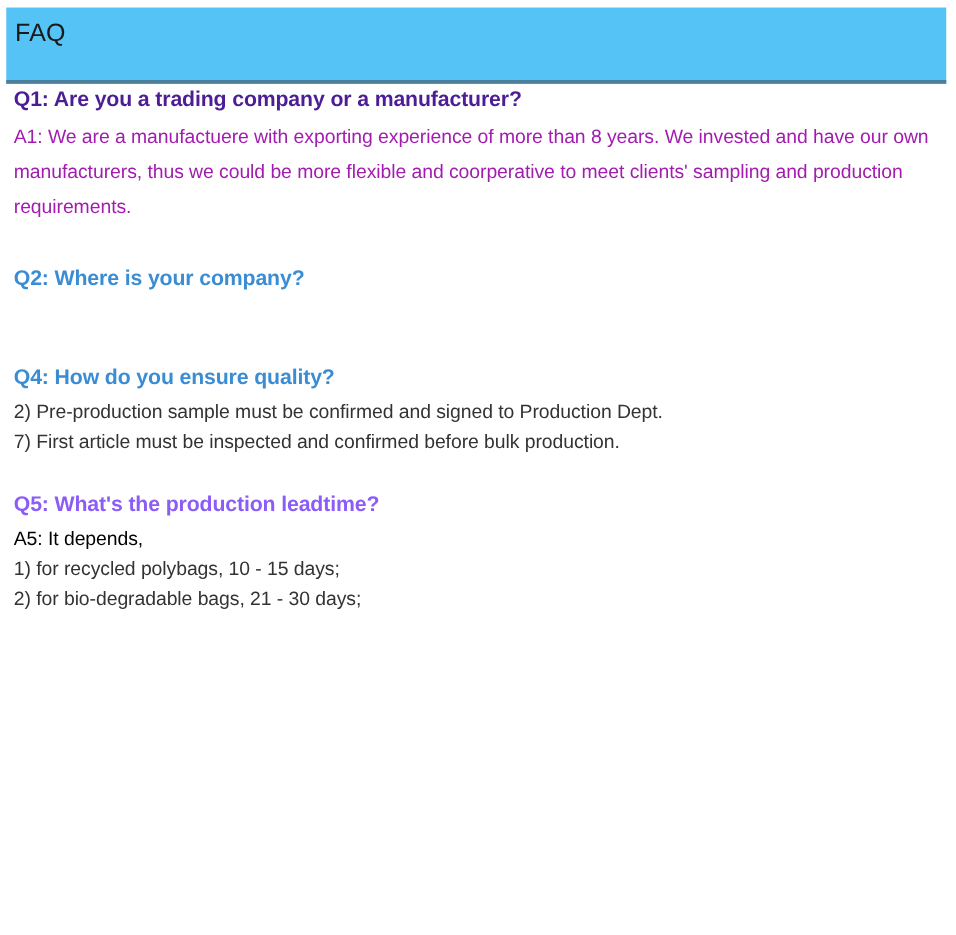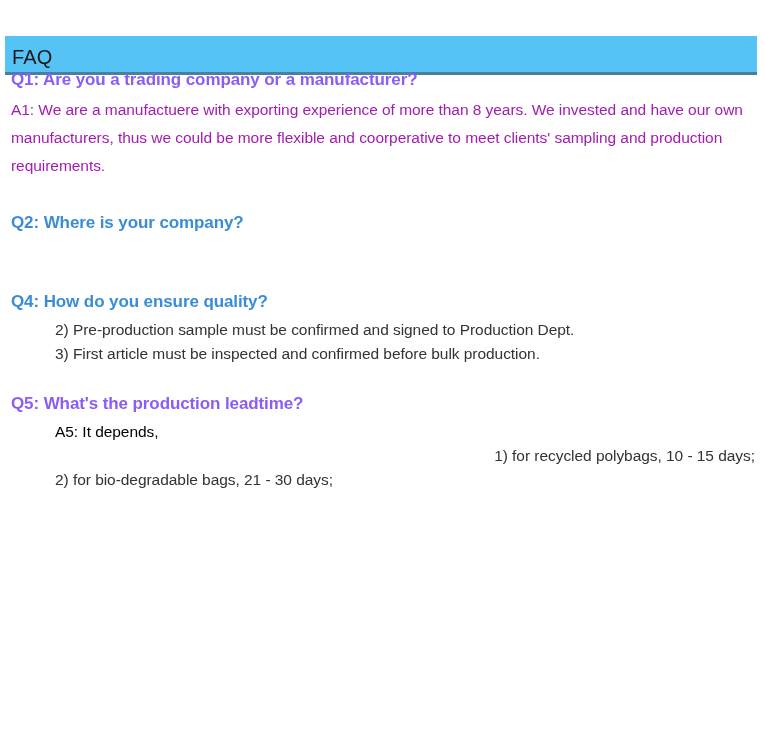--- a/index.html
+++ b/index.html
@@ -21,25 +21,24 @@
     height: 748px;
     box-sizing: border-box;
   }
 
   
   .faq-banner {
     position: absolute;
     left: 5px;
     top: 6px;
     width: 752px;
-    height: 39px;
+    height: 61px;
     background: #56c3f7;
     border-bottom: 3px solid #4b7f9b;
     box-sizing: border-box;
-    margin-top: 30px;
   }
   .faq-banner-title {
     position: absolute;
     left: 7px;
     top: 9px;
     font-size: 20px;
     line-height: 24px;
     font-weight: 400;
     color: #1a1a1a;
     letter-spacing: 0.2px;
@@ -68,67 +67,66 @@
   .faq-answer {
     font-size: 15.5px;
     line-height: 28px;
     color: #333333;
     margin: 0;
     letter-spacing: -0.05px;
   }
 
   .faq-answer.tight {
     line-height: 24px;
-    margin-left: 44px;
   }
 
   .faq-gap-25 { height: 25px; }
   .faq-gap-22 { height: 22px; }
   .faq-gap-21 { height: 21px; }
   .faq-gap-20 { height: 20px; }
 </style>
 </head>
 <body style="background: rgb(255, 255, 255);">
 
 <div id="faq-page">
 
   <div class="faq-banner" style="background: rgb(86, 195, 247); border-bottom-color: rgb(75, 127, 155);">
     <div class="faq-banner-title" style="color: rgb(26, 26, 26);">FAQ</div>
   </div>
 
   <div class="faq-body">
 
     <div class="faq-item">
-      <p class="faq-question" style="color: #8b5cf6;">Q1: Are you a trading company or a manufacturer?</p>
+      <p class="faq-question" style="color: #4c1d95;">Q1: Are you a trading company or a manufacturer?</p>
       <p class="faq-answer" style="color: #a21caf;">A1: We are a manufactuere with exporting experience of more than 8 years. We invested and have our own manufacturers, thus we could be more flexible and coorperative to meet clients' sampling and production requirements.</p>
     </div>
 
     <div class="faq-gap-25"></div>
 
     <div class="faq-item">
       <p class="faq-question" style="color: rgb(58, 141, 212);">Q2: Where is your company?</p>
     </div>
 
     <div class="faq-gap-22"></div>
 
     <div class="faq-item">
     </div>
 
     <div class="faq-gap-21"></div>
 
     <div class="faq-item">
       <p class="faq-question" style="color: rgb(58, 141, 212);">Q4: How do you ensure quality?</p>
       <p class="faq-answer tight" style="color: rgb(51, 51, 51);">2) Pre-production sample must be confirmed and signed to Production Dept.</p>
-      <p class="faq-answer tight" style="color: rgb(51, 51, 51);">3) First article must be inspected and confirmed before bulk production.</p>
+      <p class="faq-answer tight" style="color: rgb(51, 51, 51);">7) First article must be inspected and confirmed before bulk production.</p>
     </div>
 
     <div class="faq-gap-20"></div>
 
     <div class="faq-item">
       <p class="faq-question" style="color: #8b5cf6;">Q5: What's the production leadtime?</p>
       <p class="faq-answer tight" style="color: #000000;">A5: It depends,</p>
-      <p class="faq-answer tight" style="color: rgb(51, 51, 51); text-align: right;">1) for recycled polybags, 10 - 15 days;</p>
+      <p class="faq-answer tight" style="color: rgb(51, 51, 51);">1) for recycled polybags, 10 - 15 days;</p>
       <p class="faq-answer tight" style="color: rgb(51, 51, 51);">2) for bio-degradable bags, 21 - 30 days;</p>
 
     </div>
 
   </div>
 </div>
 
 </body></html>

